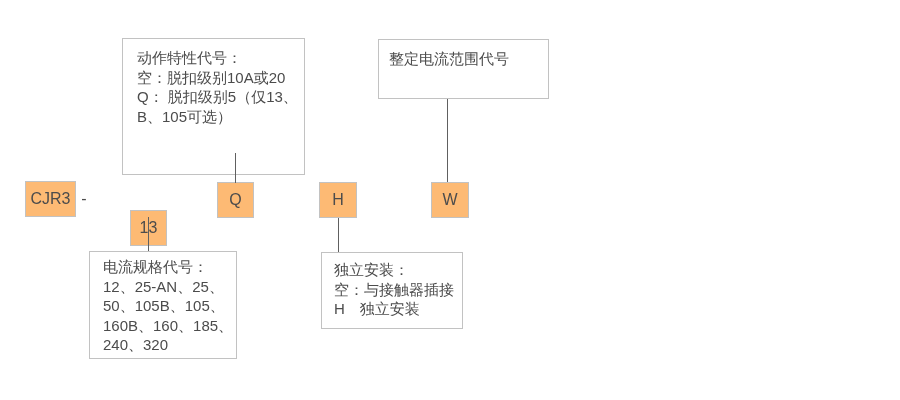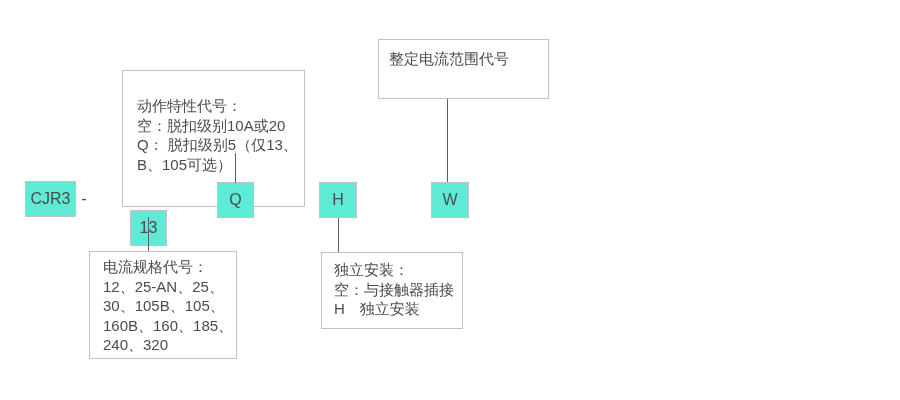--- a/index.html
+++ b/index.html
@@ -21,21 +21,21 @@
     background: #ffffff;
     font-size: 15px;
     line-height: 19.5px;
     color: #4c4c4c;
     white-space: nowrap;
   }
   .callout .line { display: block; }
   .code-box {
     position: absolute;
     border: 1px solid #c2c2c2;
-    background: #5eead4;
+    background: #fdba74;
     display: flex;
     align-items: center;
     justify-content: center;
     font-size: 16px;
     color: #4c4c4c;
   }
   .separator {
     position: absolute;
     display: flex;
     align-items: center;
@@ -43,21 +43,21 @@
     font-size: 16px;
     color: #4c4c4c;
   }
   .vline {
     position: absolute;
     width: 1px;
     background: #606060;
   }
 
   
-  .callout-action { left: 122px; top: 38px; width: 183px; height: 137px; padding: 25px 0 0 14px; margin-top: 32px; }
+  .callout-action { left: 122px; top: 38px; width: 183px; height: 137px; padding: 9px 0 0 14px; }
   
   .callout-range { left: 378px; top: 39px; width: 171px; height: 60px; padding: 9px 4px 0 10px; }
   
   .callout-current { left: 89px; top: 251px; width: 148px; height: 108px; padding: 5px 0 4px 13px; }
   
   .callout-mounting { left: 321px; top: 252px; width: 142px; height: 77px; padding: 7px 0 0 12px; }
 
   
   .box-series { left: 25px; top: 181px; width: 51px; height: 36px; }
   .sep-dash  { left: 77px; top: 181px; width: 14px; height: 36px; }
@@ -84,21 +84,21 @@
     <span class="line">B、105可选）</span>
   </div>
 
   <div class="callout callout-range">
     <span class="line">整定电流范围代号</span>
   </div>
 
   <div class="callout callout-current">
     <span class="line">电流规格代号：</span>
     <span class="line">12、25-AN、25、</span>
-    <span class="line">30、105B、105、</span>
+    <span class="line">50、105B、105、</span>
     <span class="line">160B、160、185、</span>
     <span class="line">240、320</span>
   </div>
 
   <div class="callout callout-mounting">
     <span class="line">独立安装：</span>
     <span class="line">空：与接触器插接</span>
     <span class="line">H　独立安装</span>
   </div>
 

